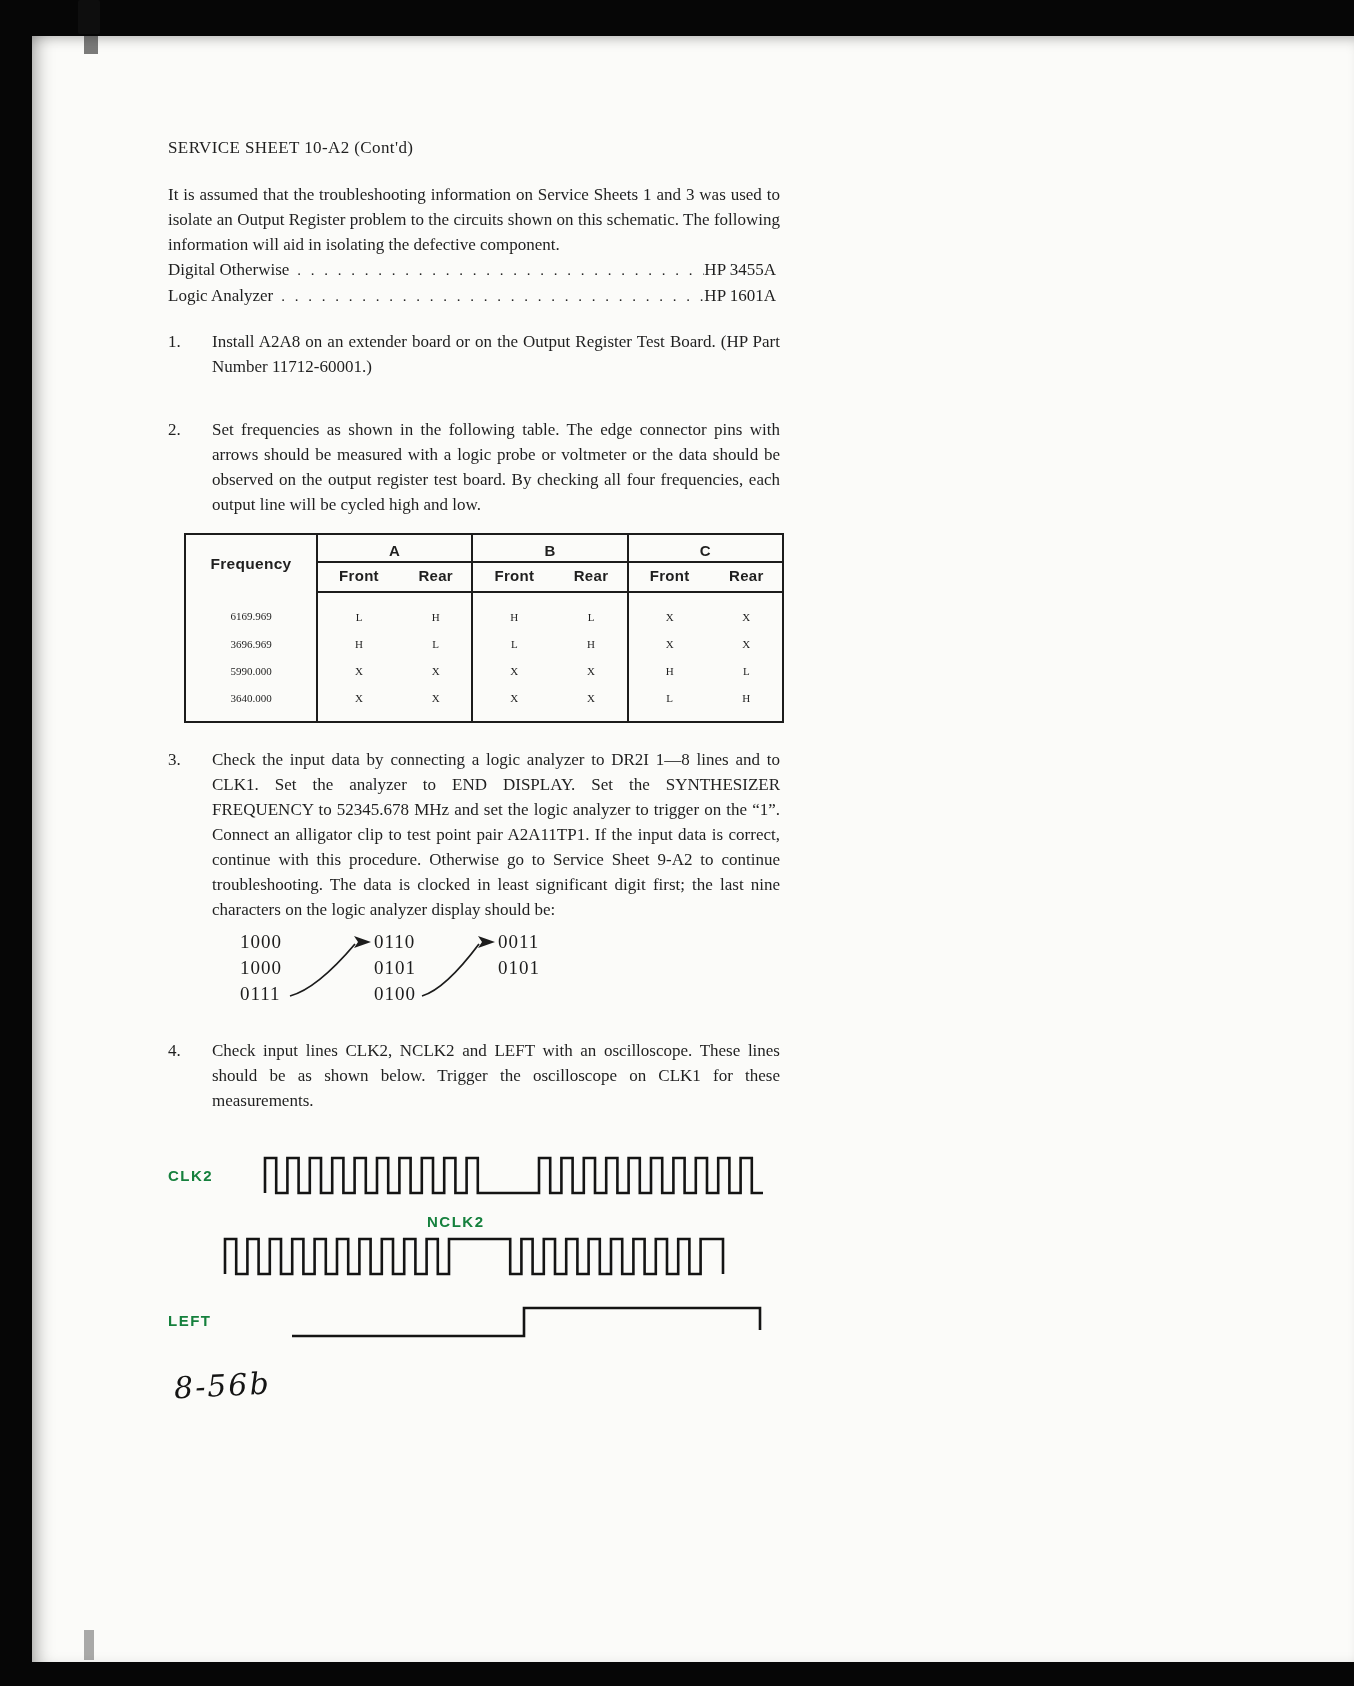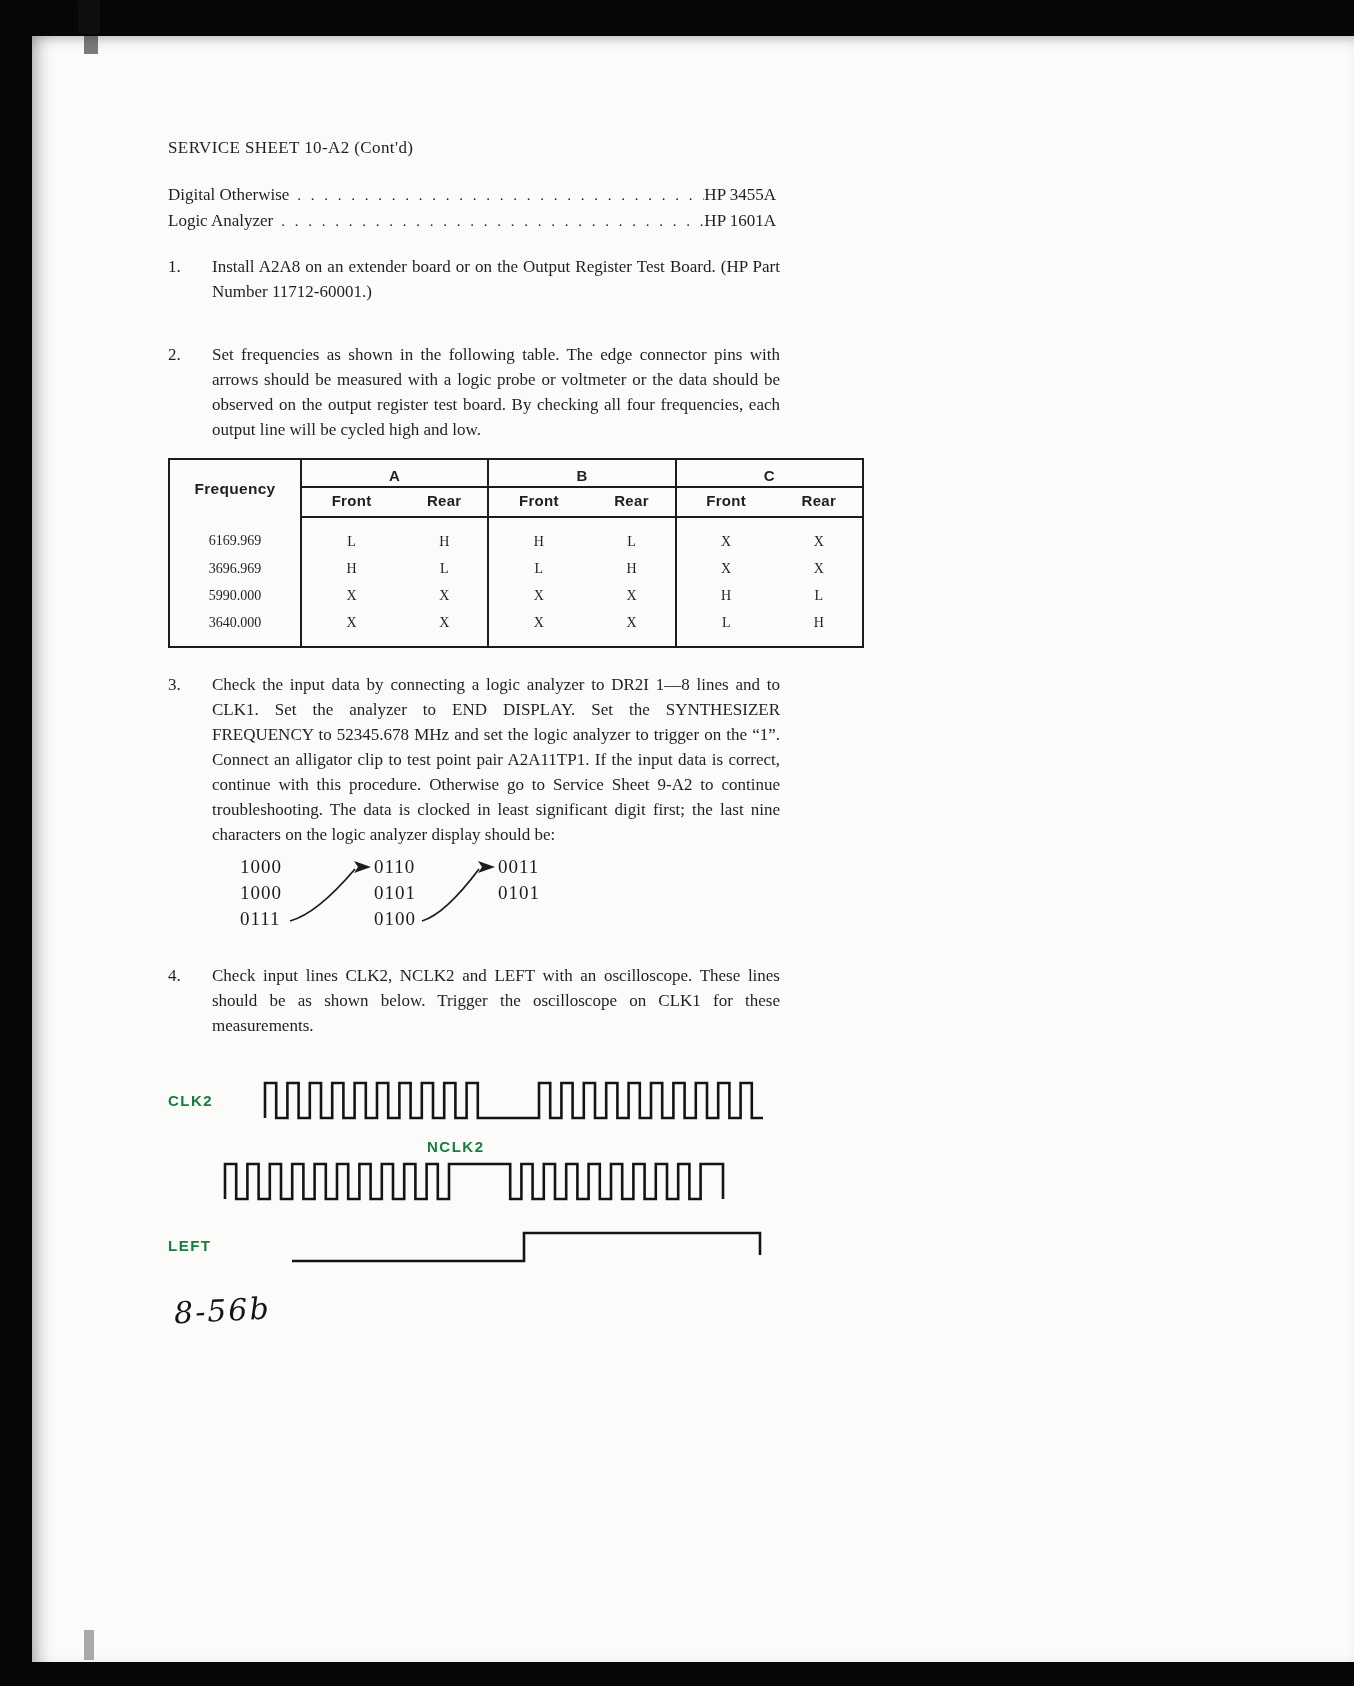--- a/index.html
+++ b/index.html
@@ -43,33 +43,33 @@
     padding:0 8px;font-size:15px;
   }
   .step{display:flex;margin:0;}
   .step-num{width:44px;flex-shrink:0;font-size:17px;line-height:25px;}
   .step-text{flex:1;}
   .step-1{margin-bottom:38px;}
   .step-2{margin-bottom:16px;}
   .step-3{margin-bottom:6px;}
   .step-4{margin-bottom:36px;}
   .freq-table{
-    border-collapse:collapse;width:696px;border:2.5px solid #1c1c1c;
-    margin:0 0 24px 0;
+    border-collapse:collapse;width:600px;border:2.5px solid #1c1c1c;
+    margin:0 0 24px 16px;
   }
   .freq-table th{
     font-family:"Liberation Sans","DejaVu Sans",sans-serif;
     font-size:15px;font-weight:600;letter-spacing:.3px;text-align:center;padding:0;
   }
   .freq-table .freq-h{width:130px;border-right:2px solid #1c1c1c;font-size:15.5px;}
   .freq-table .grp{border-bottom:2px solid #1c1c1c;padding-top:7px;padding-bottom:2px;}
   .freq-table .sep{border-right:2px solid #1c1c1c;}
   .freq-table tr.subhead th{padding:4px 0 7px;border-bottom:2px solid #1c1c1c;}
   .freq-table td{
-    font-family:"Liberation Serif","DejaVu Serif",serif;font-size:14px;
+    font-family:"Liberation Serif","DejaVu Serif",serif;font-size:11px;
     text-align:center;height:27px;padding:0;
   }
   .freq-table tbody tr:first-child td{padding-top:10px;}
   .freq-table tbody tr:last-child td{padding-bottom:10px;}
   .bin-figure{margin:0 0 26px 64px;display:block;}
   .wave-row{display:flex;align-items:center;}
   .wave-row.r1{margin-bottom:12px;}
   .wave-row.r2{margin-bottom:16px;flex-direction:column;}
   .wave-label{
     width:94px;flex-shrink:0;
@@ -86,20 +86,21 @@
 </style>
 </head>
 <body>
 
 <div class="page">
   <div class="content">
 
     <div class="doc-header">SERVICE SHEET 10-A2 (Cont'd)</div>
 
 
+    <p class="body-text intro">It is assumed that the troubleshooting information on Service Sheets 1 and 3 was used to isolate an Output Register problem to the circuits shown on this schematic. The following information will aid in isolating the defective component.</p>
 
     <div class="te-block">
       <div class="te-row">
         <span class="te-name">Digital Otherwise</span>
         <span class="te-dots">. . . . . . . . . . . . . . . . . . . . . . . . . . . . . . . . . . . . . . . .</span>
         <span class="te-val">HP 3455A</span>
       </div>
       <div class="te-row">
         <span class="te-name">Logic Analyzer</span>
         <span class="te-dots">. . . . . . . . . . . . . . . . . . . . . . . . . . . . . . . . . . . . . . . .</span>

